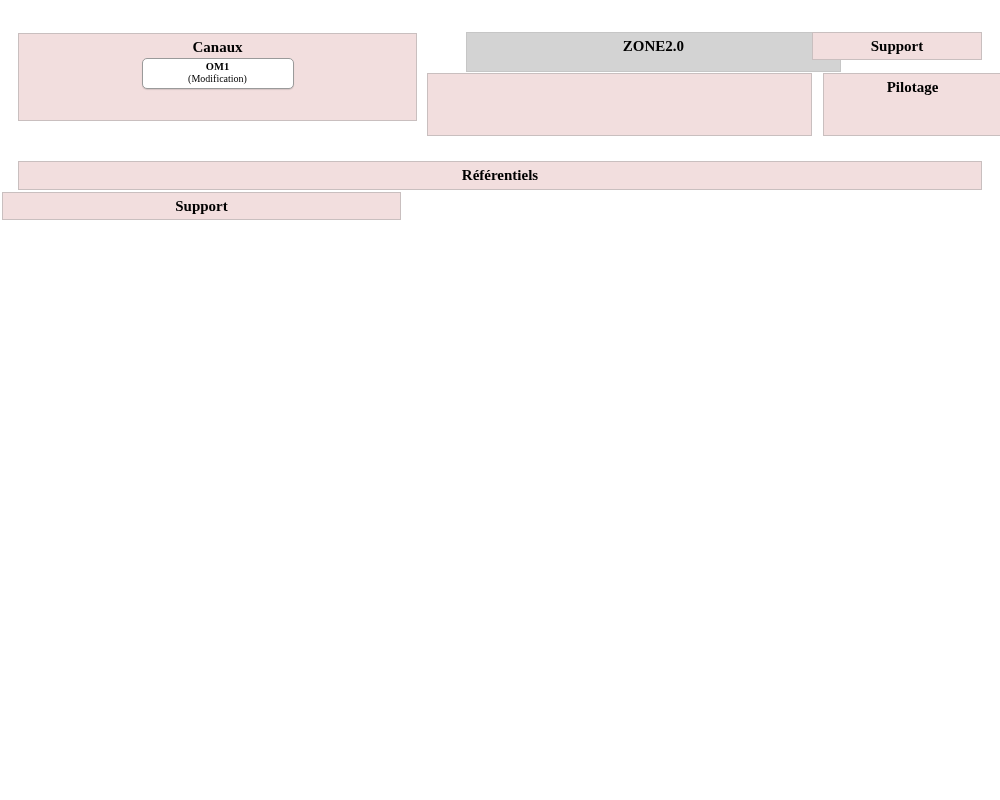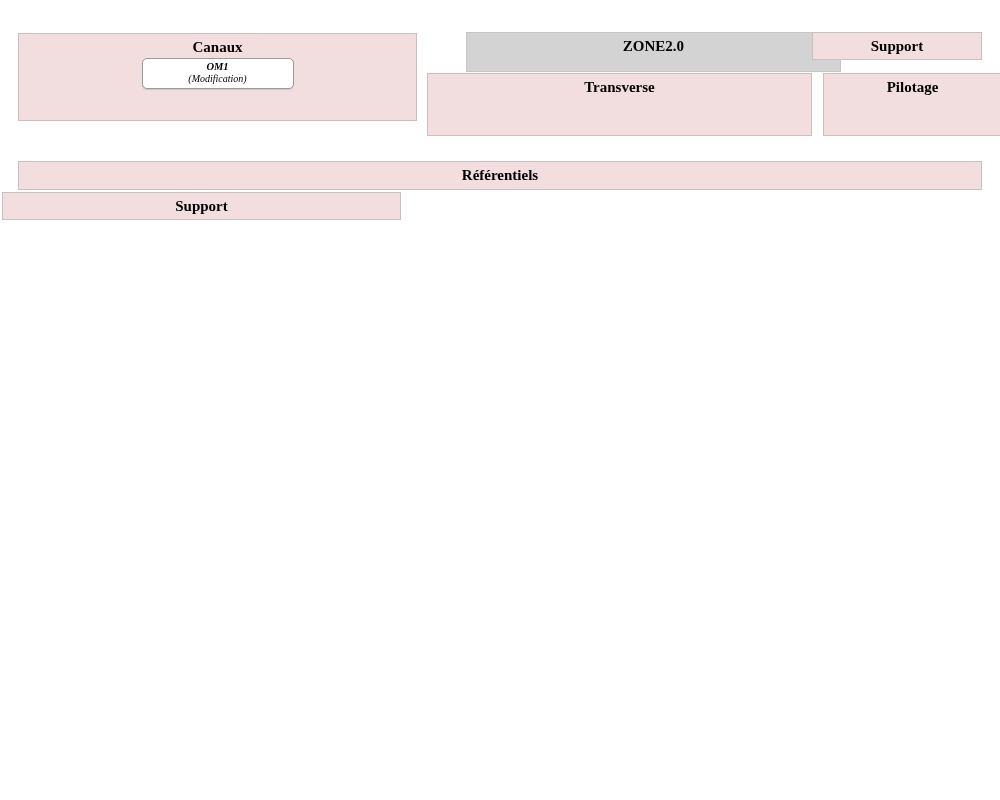--- a/index.html
+++ b/index.html
@@ -38,21 +38,20 @@
     display: inline-block;
     box-sizing: border-box;
     background: #ffffff;
     border: 1px solid #9a9a9a;
     border-radius: 5px;
     padding: 2px 8px 3px;
     margin-top: 2px;
     min-width: 152px;
     box-shadow: 0 1px 1px rgba(0,0,0,0.12);
     cursor: pointer;
-    font-style: italic;
   }
   .card-line1 {
     font-weight: bold;
     font-size: 10.5px;
     line-height: 12px;
     white-space: nowrap;
   }
   .card-line2 {
     font-size: 10px;
     line-height: 12px;
@@ -80,21 +79,20 @@
 
 <div class="panel panel--gray" id="panel-zone">
   <div class="panel-title">ZONE2.0</div>
 </div>
 
 <div class="panel" id="panel-echange">
   <div class="panel-title">Support</div>
 </div>
 
 <div class="panel" id="panel-transverse">
-  <div class="panel-title">Transverse</div>
 </div>
 
 <div class="panel" id="panel-pilotage">
   <div class="panel-title">Pilotage</div>
 </div>
 
 <div class="panel" id="panel-referentiels">
   <div class="panel-title">Référentiels</div>
 </div>
 

